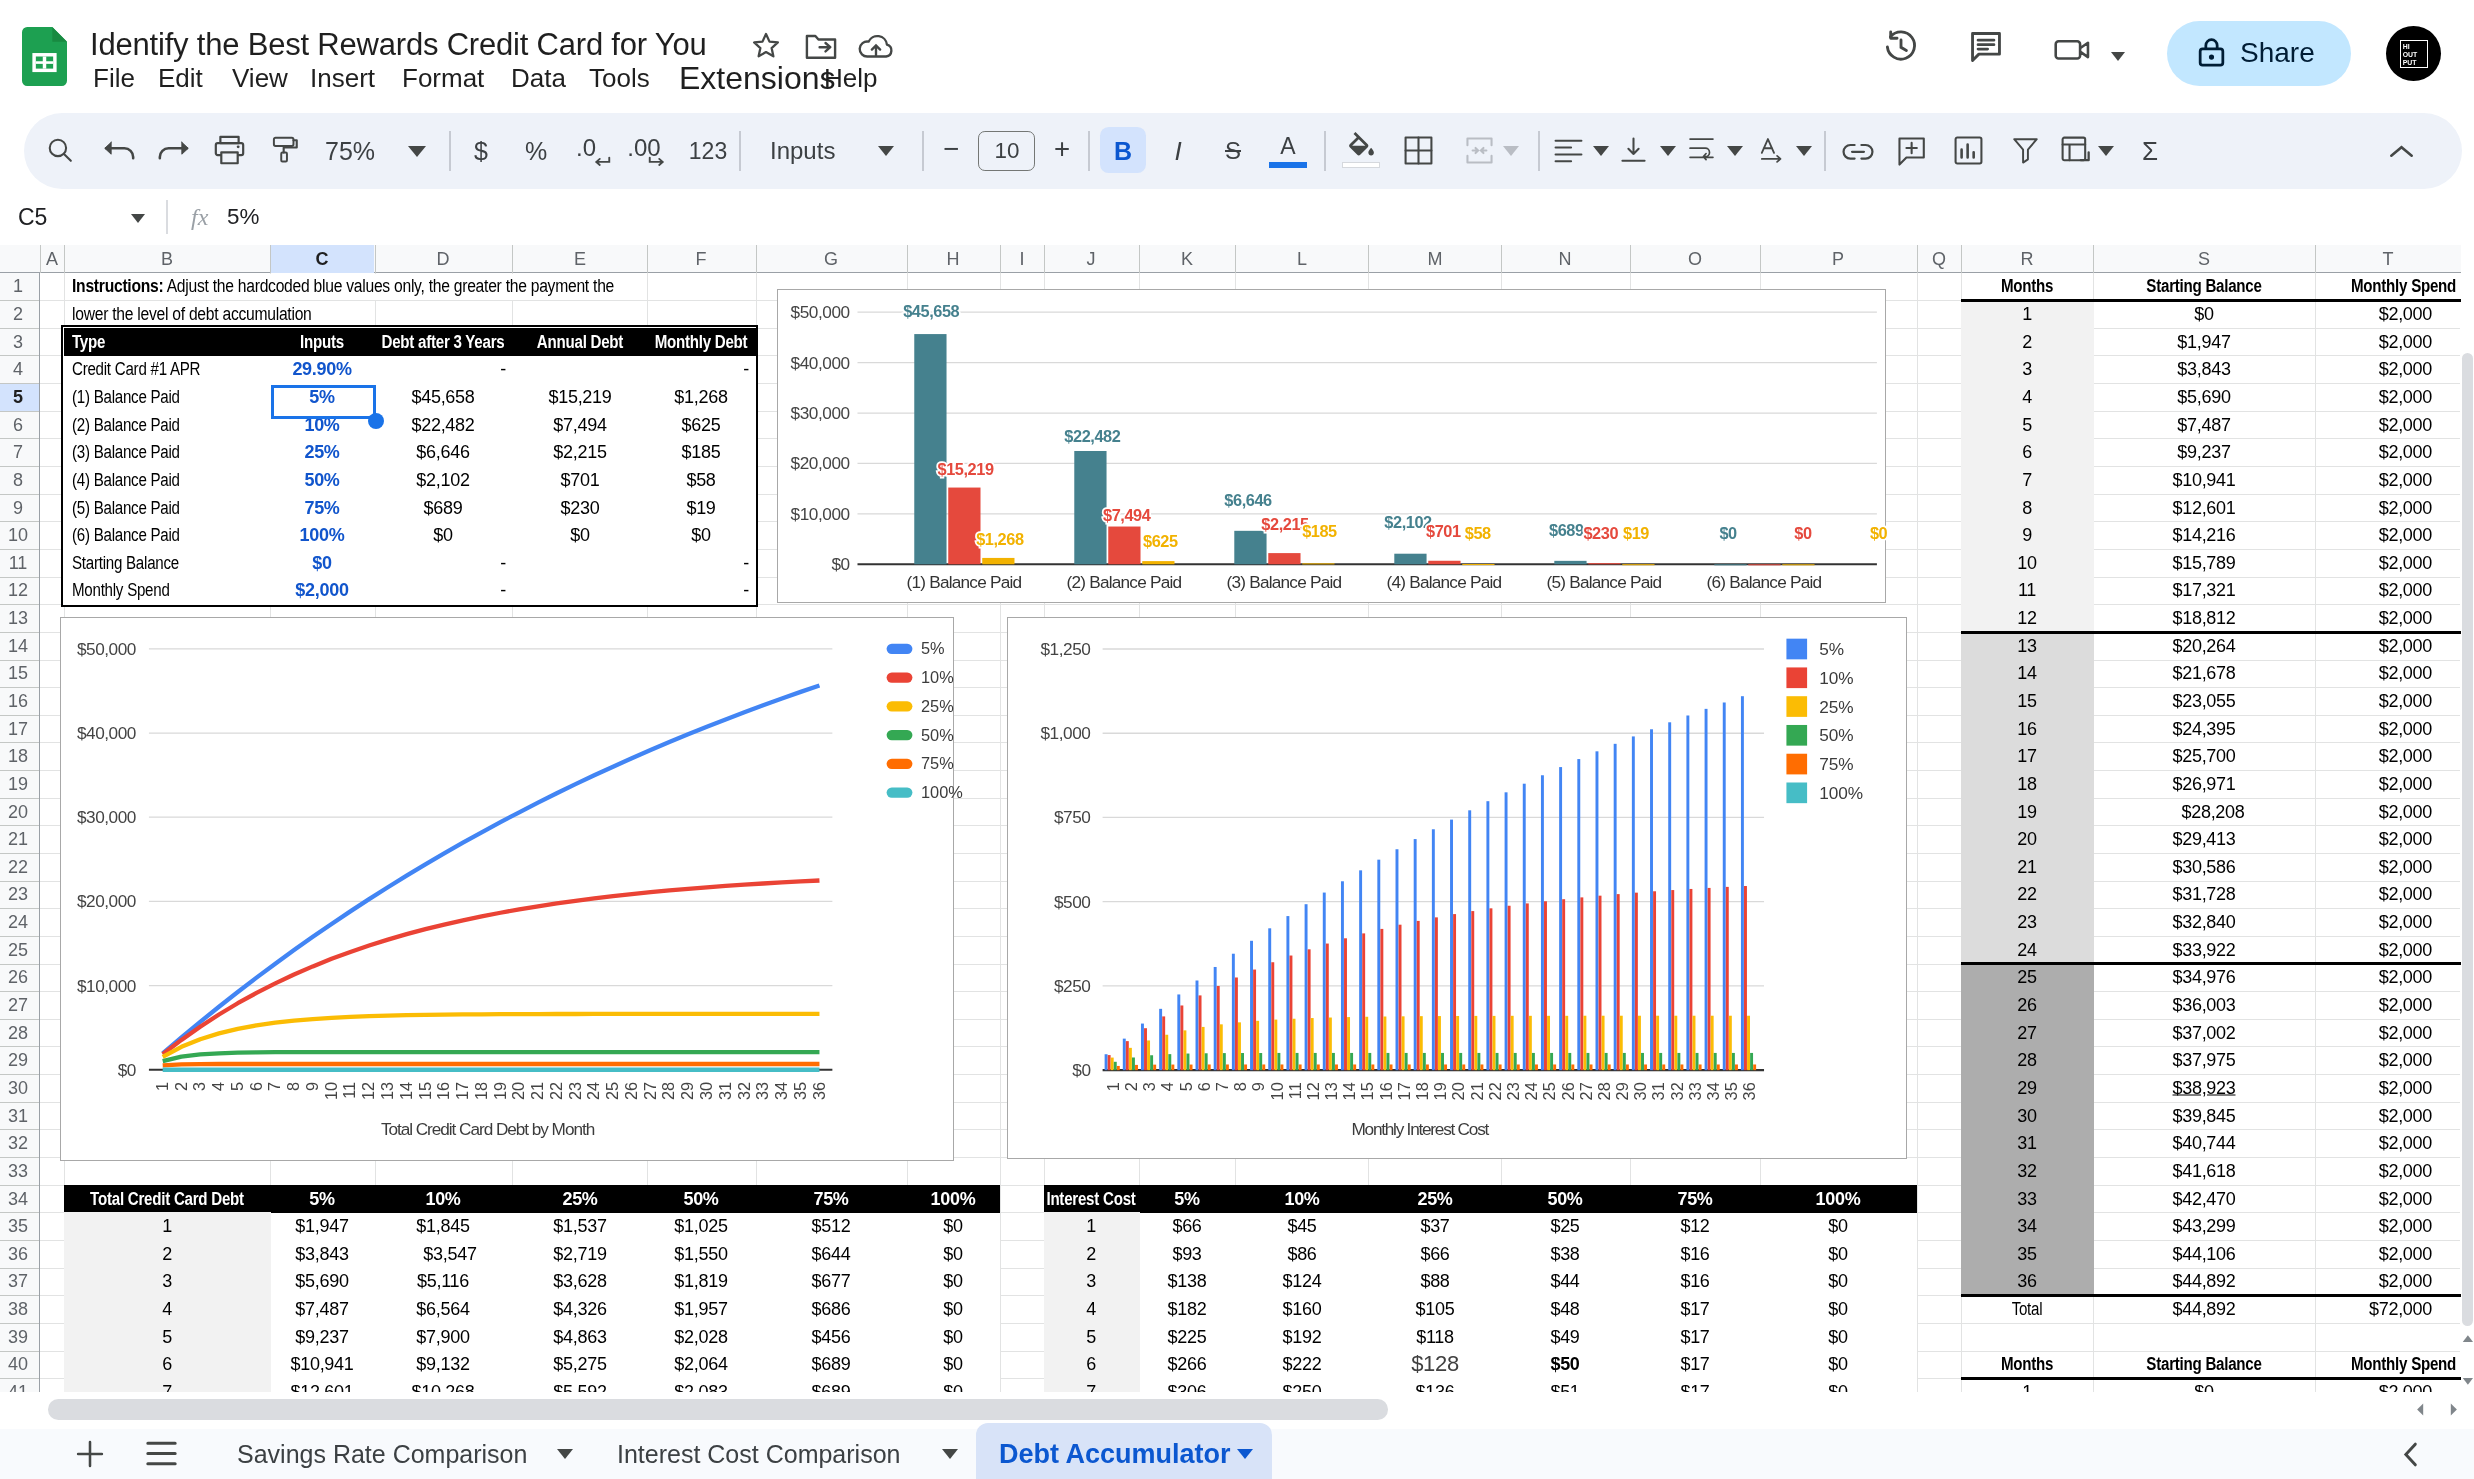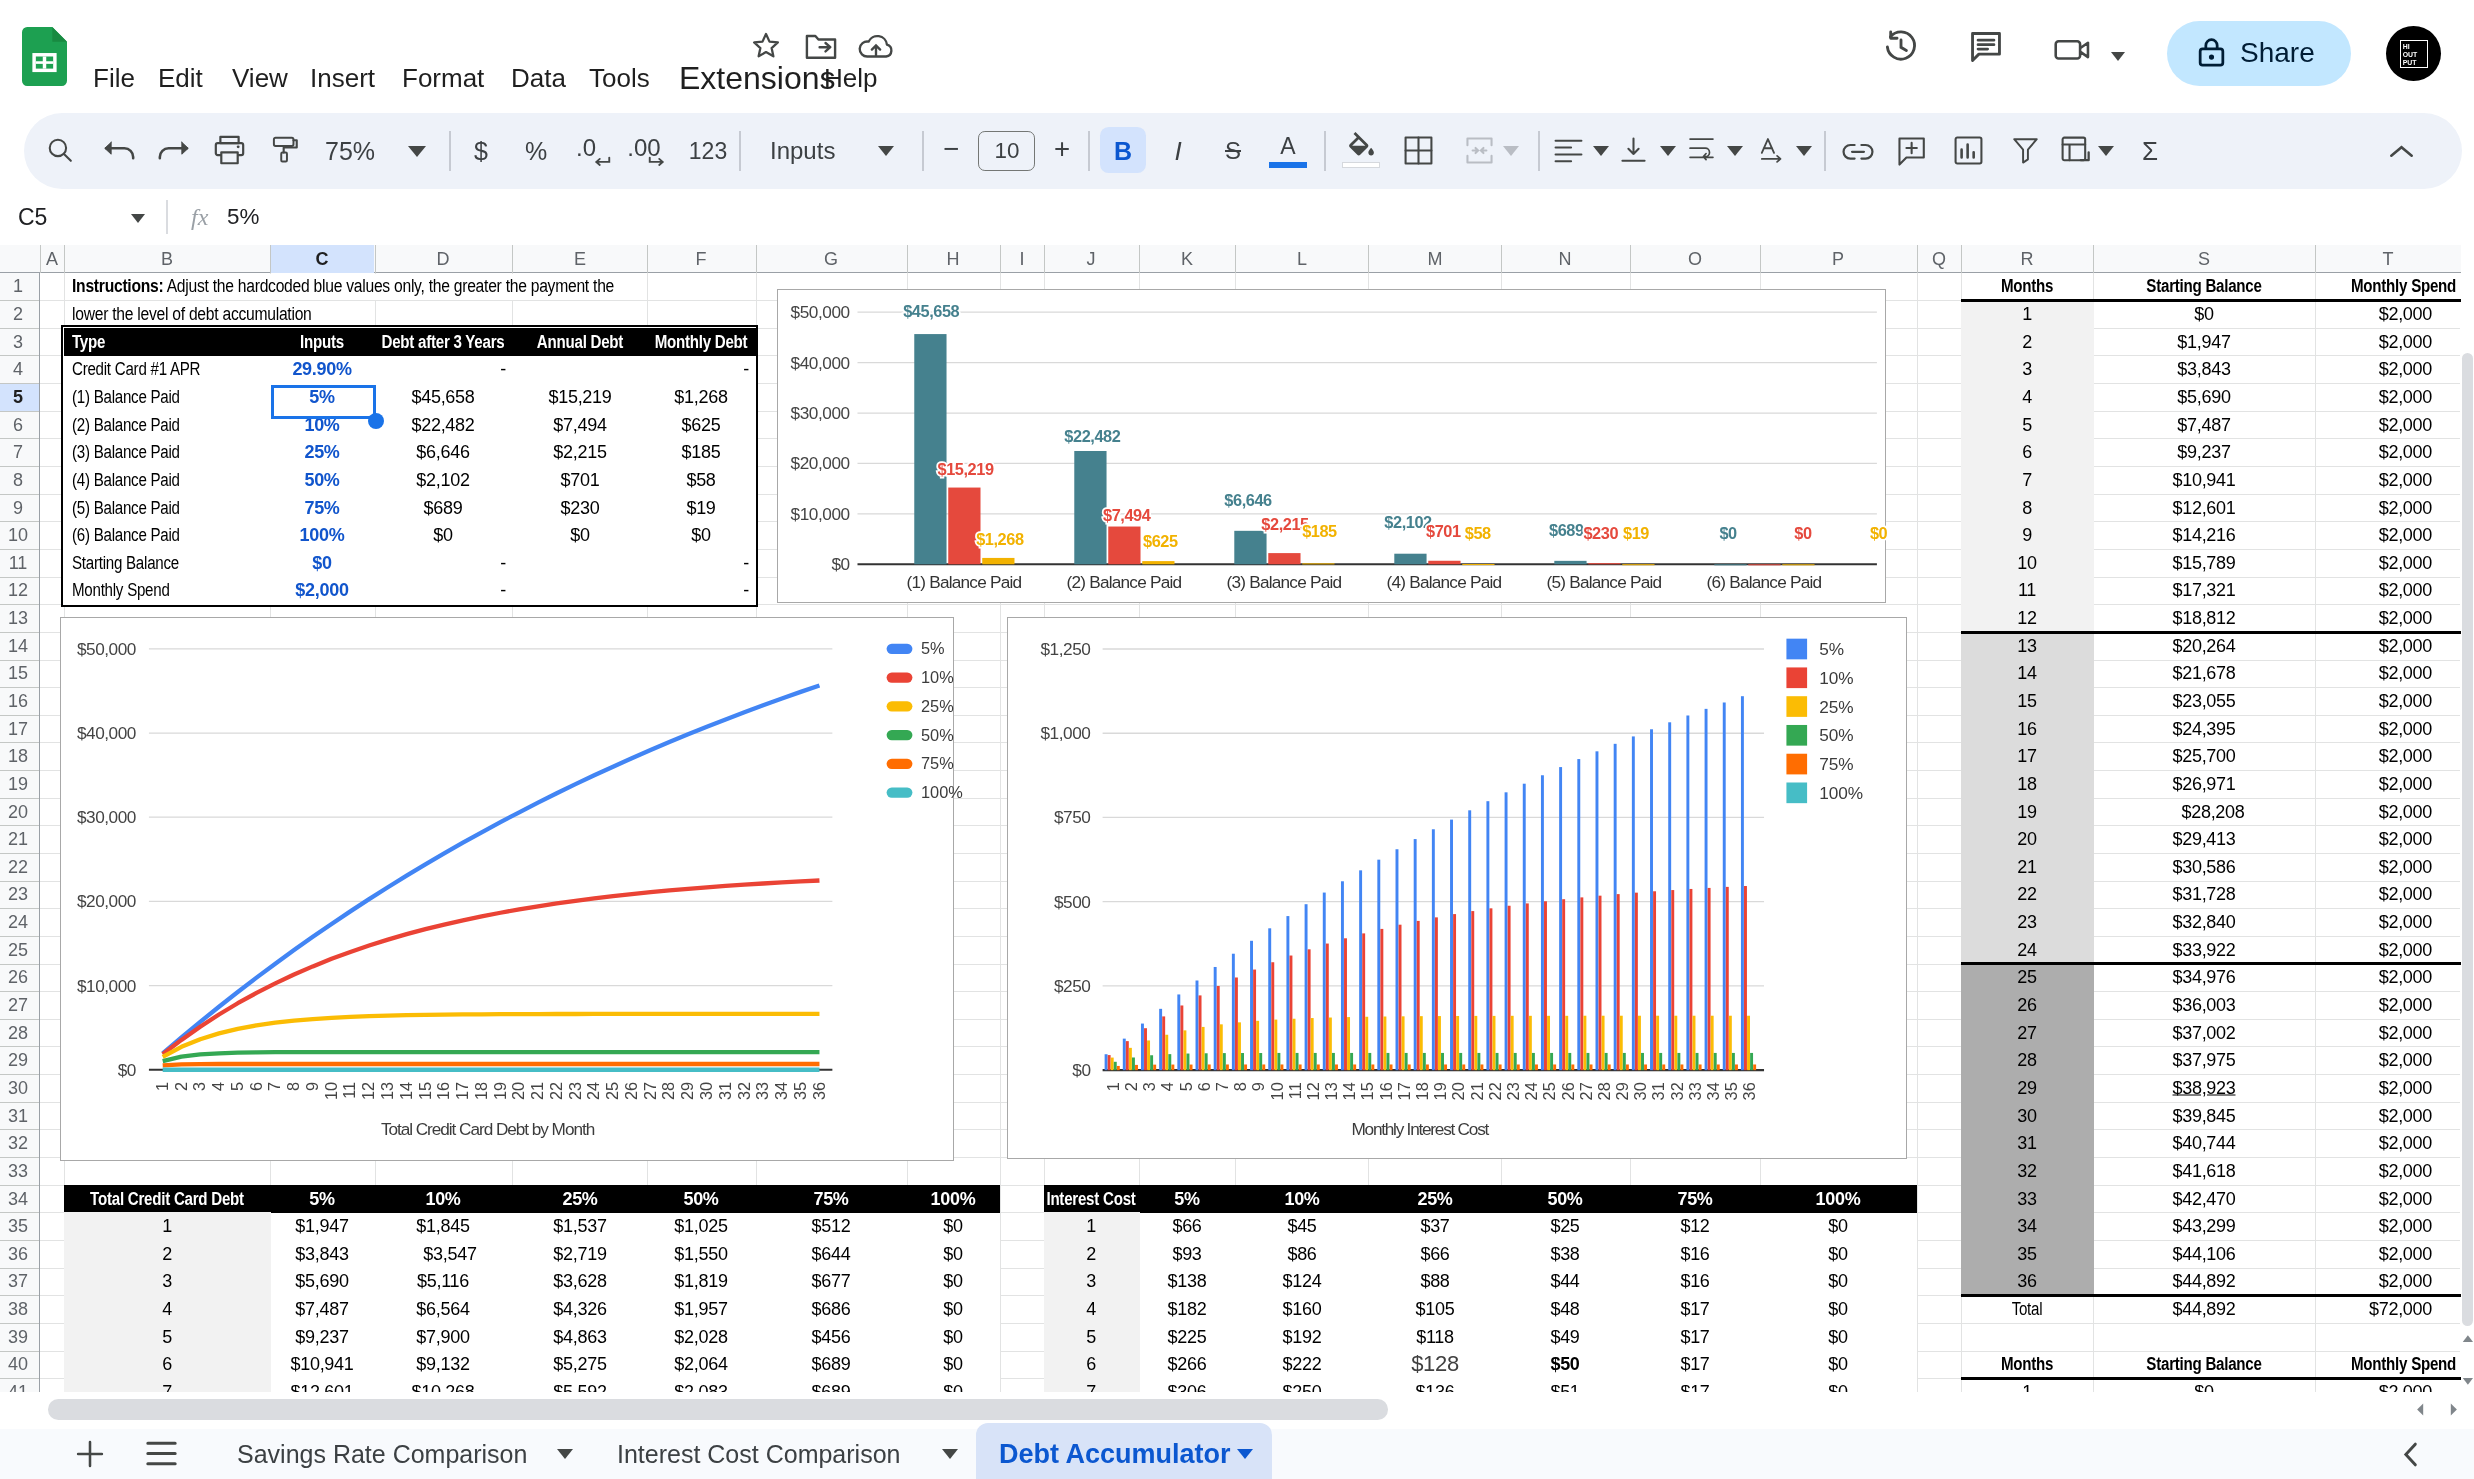--- a/index.html
+++ b/index.html
@@ -8,20 +8,21 @@
 </style></head><body>
 <div style="position:relative;width:2475px;height:1479px;">
     <svg class="abs" style="left:21.5px;top:27px" width="45" height="59" viewBox="0 0 52 68">
 <path d="M4 0 h31 L52 17 v45 a6 6 0 0 1 -6 6 H6 a6 6 0 0 1 -6 -6 V6 a6 6 0 0 1 6-6 z" fill="#1da051"></path>
 <path d="M35 0 L52 17 H35 z" fill="#188a41"></path>
 <rect x="12" y="30" width="28" height="22" fill="#fff"></rect>
 <rect x="16" y="34" width="20" height="14" fill="#1da051"></rect>
 <rect x="16" y="39.5" width="20" height="3" fill="#fff"></rect>
 <rect x="24" y="34" width="4" height="14" fill="#fff"></rect>
 </svg>
+    <div style="position:absolute;top:45px;left:90px;transform:translate(0,-50%);font-size:31px;font-weight:500;color:#1f1f1f;letter-spacing:-0.2px;white-space:nowrap;">Identify the Best Rewards Credit Card for You</div>
     <svg class="abs" style="left:749px;top:29px" width="34" height="34" viewBox="0 0 24 24" fill="none" stroke="#444746" stroke-width="1.6">
       <path d="M12 3.5 l2.47 5.4 5.9.6-4.4 3.97 1.23 5.8L12 16.3l-5.2 2.97 1.23-5.8-4.4-3.97 5.9-.6z" stroke-linejoin="round"></path>
     </svg>
     <svg class="abs" style="left:804px;top:31px" width="34" height="31" viewBox="0 0 24 22" fill="none" stroke="#444746" stroke-width="1.7">
       <path d="M2 3.5 h6 l2.2 2.5 H22 v13 H2 z" stroke-linejoin="round"></path>
       <path d="M11 11.5 h7 M15.2 8.5 l3.4 3-3.4 3" stroke-linecap="round" stroke-linejoin="round"></path>
     </svg>
     <svg class="abs" style="left:858px;top:33px" width="36" height="29" viewBox="0 0 26 20" fill="none" stroke="#444746" stroke-width="1.7">
       <path d="M7 16.5 a5.4 5.4 0 1 1 .6-10.7 a7 7 0 0 1 13.3 2.1 a4.4 4.4 0 0 1 -.6 8.6 z" stroke-linejoin="round"></path>
       <path d="M10 11.5 l3-3 3 3 M13 8.7 v7" stroke-linecap="round"></path>

